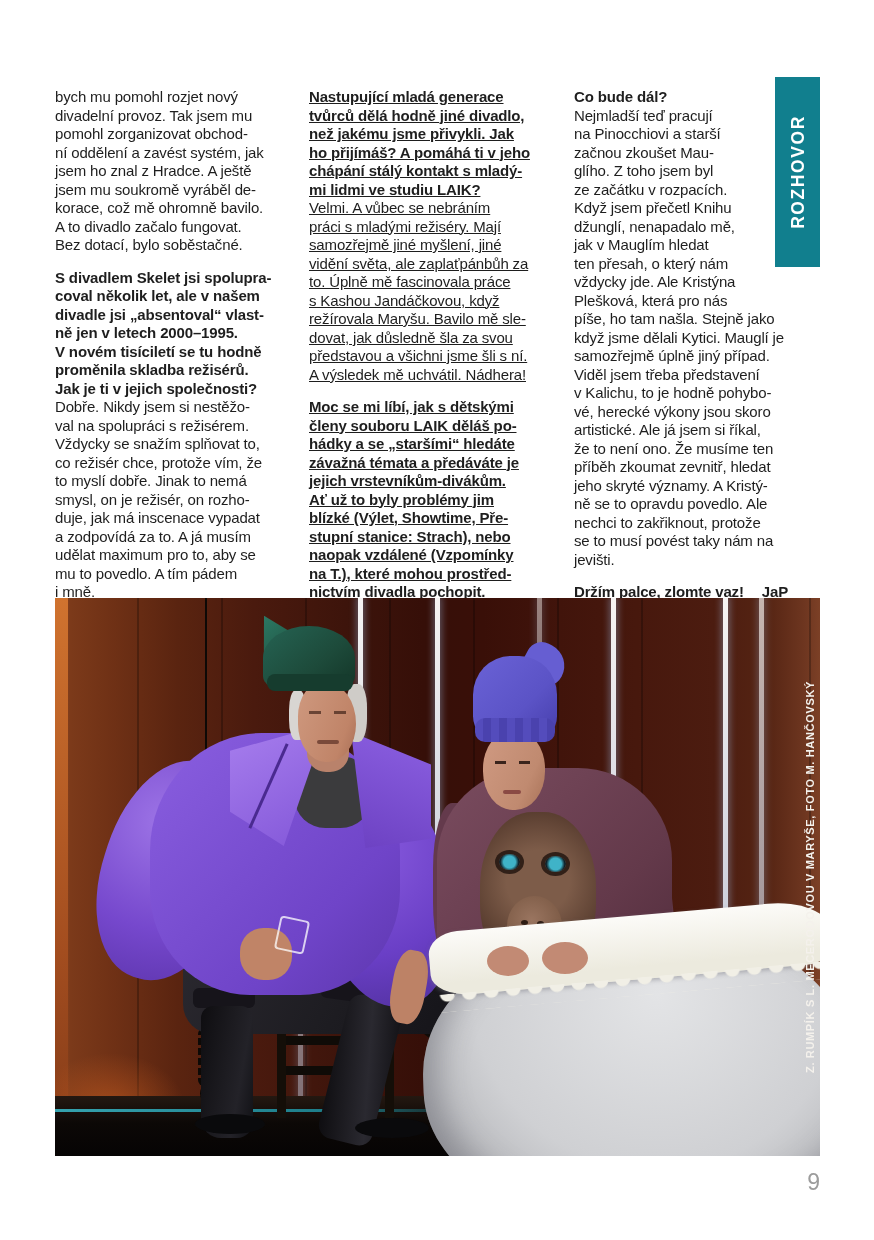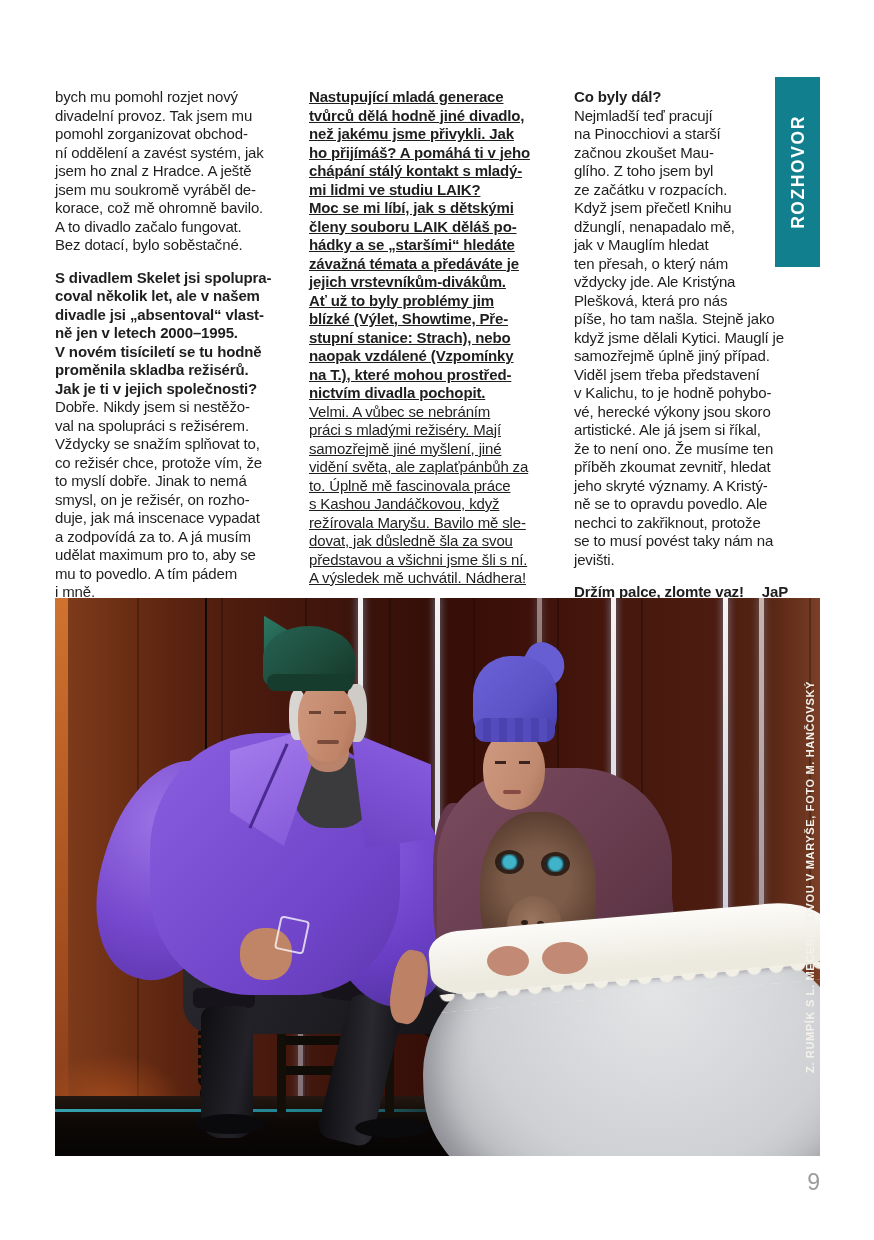--- a/index.html
+++ b/index.html
@@ -134,45 +134,45 @@
 i mně.</p>
   </div>
 
   <div class="col" style="left:309px;width:250px;text-decoration:underline;">
     <p class="body q">Nastupující mladá generace
 tvůrců dělá hodně jiné divadlo,
 než jakému jsme přivykli. Jak
 ho přijímáš? A pomáhá ti v jeho
 chápání stálý kontakt s mladý-
 mi lidmi ve studiu LAIK?</p>
+    <p class="body ans">Velmi. A vůbec se nebráním
+práci s mladými režiséry. Mají
+samozřejmě jiné myšlení, jiné
+vidění světa, ale zaplaťpánbůh za
+to. Úplně mě fascinovala práce
+s Kashou Jandáčkovou, když
+režírovala Maryšu. Bavilo mě sle-
+dovat, jak důsledně šla za svou
+představou a všichni jsme šli s ní.
+A výsledek mě uchvátil. Nádhera!</p>
     <p class="body q">Moc se mi líbí, jak s dětskými
 členy souboru LAIK děláš po-
 hádky a se „staršími“ hledáte
 závažná témata a předáváte je
 jejich vrstevníkům-divákům.
 Ať už to byly problémy jim
 blízké (Výlet, Showtime, Pře-
 stupní stanice: Strach), nebo
 naopak vzdálené (Vzpomínky
 na T.), které mohou prostřed-
 nictvím divadla pochopit.</p>
-    <p class="body ans">Velmi. A vůbec se nebráním
-práci s mladými režiséry. Mají
-samozřejmě jiné myšlení, jiné
-vidění světa, ale zaplaťpánbůh za
-to. Úplně mě fascinovala práce
-s Kashou Jandáčkovou, když
-režírovala Maryšu. Bavilo mě sle-
-dovat, jak důsledně šla za svou
-představou a všichni jsme šli s ní.
-A výsledek mě uchvátil. Nádhera!</p>
   </div>
 
   <div class="col" style="left:574px;width:214px;">
-    <p class="body q">Co byly dál?</p>
+    <p class="body q">Co bude dál?</p>
     <p class="body ans">Nejmladší teď pracují
 na Pinocchiovi a starší
 začnou zkoušet Mau-
 glího. Z toho jsem byl
 ze začátku v rozpacích.
 Když jsem přečetl Knihu
 džunglí, nenapadalo mě,
 jak v Mauglím hledat
 ten přesah, o který nám
 vždycky jde. Ale Kristýna

